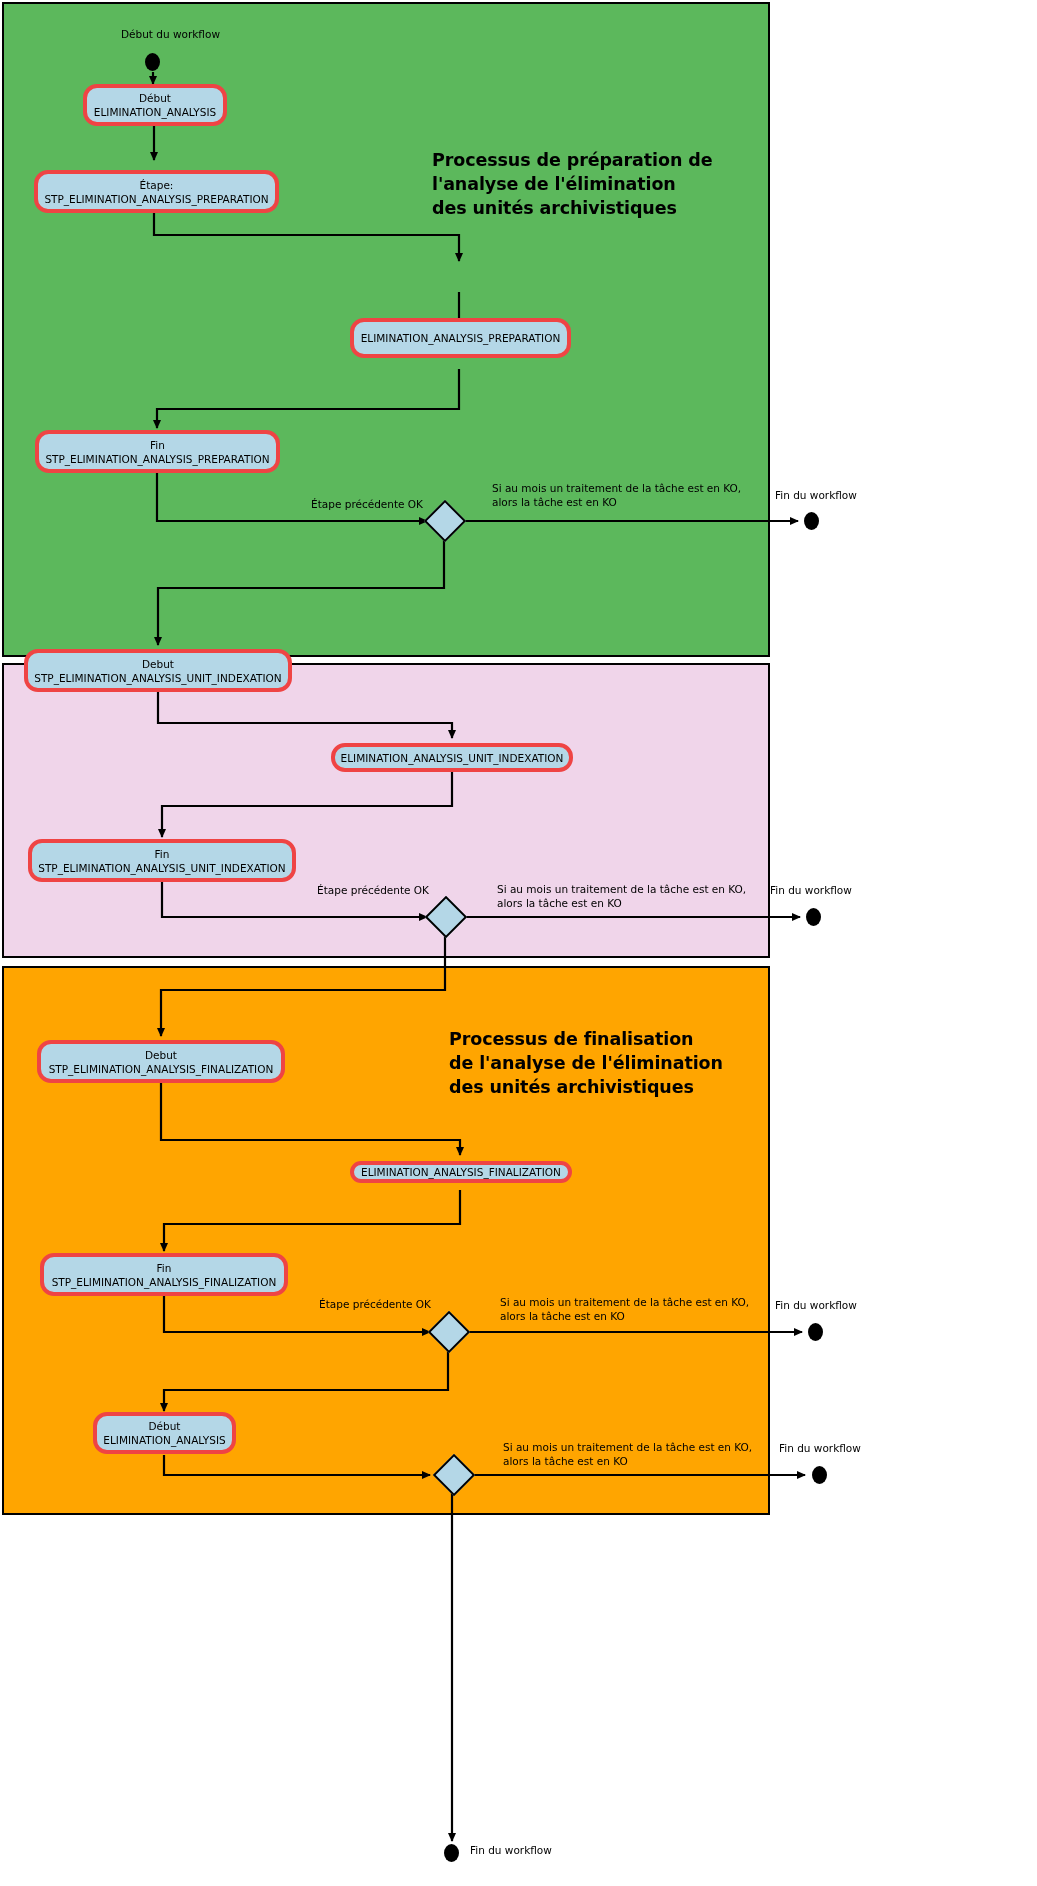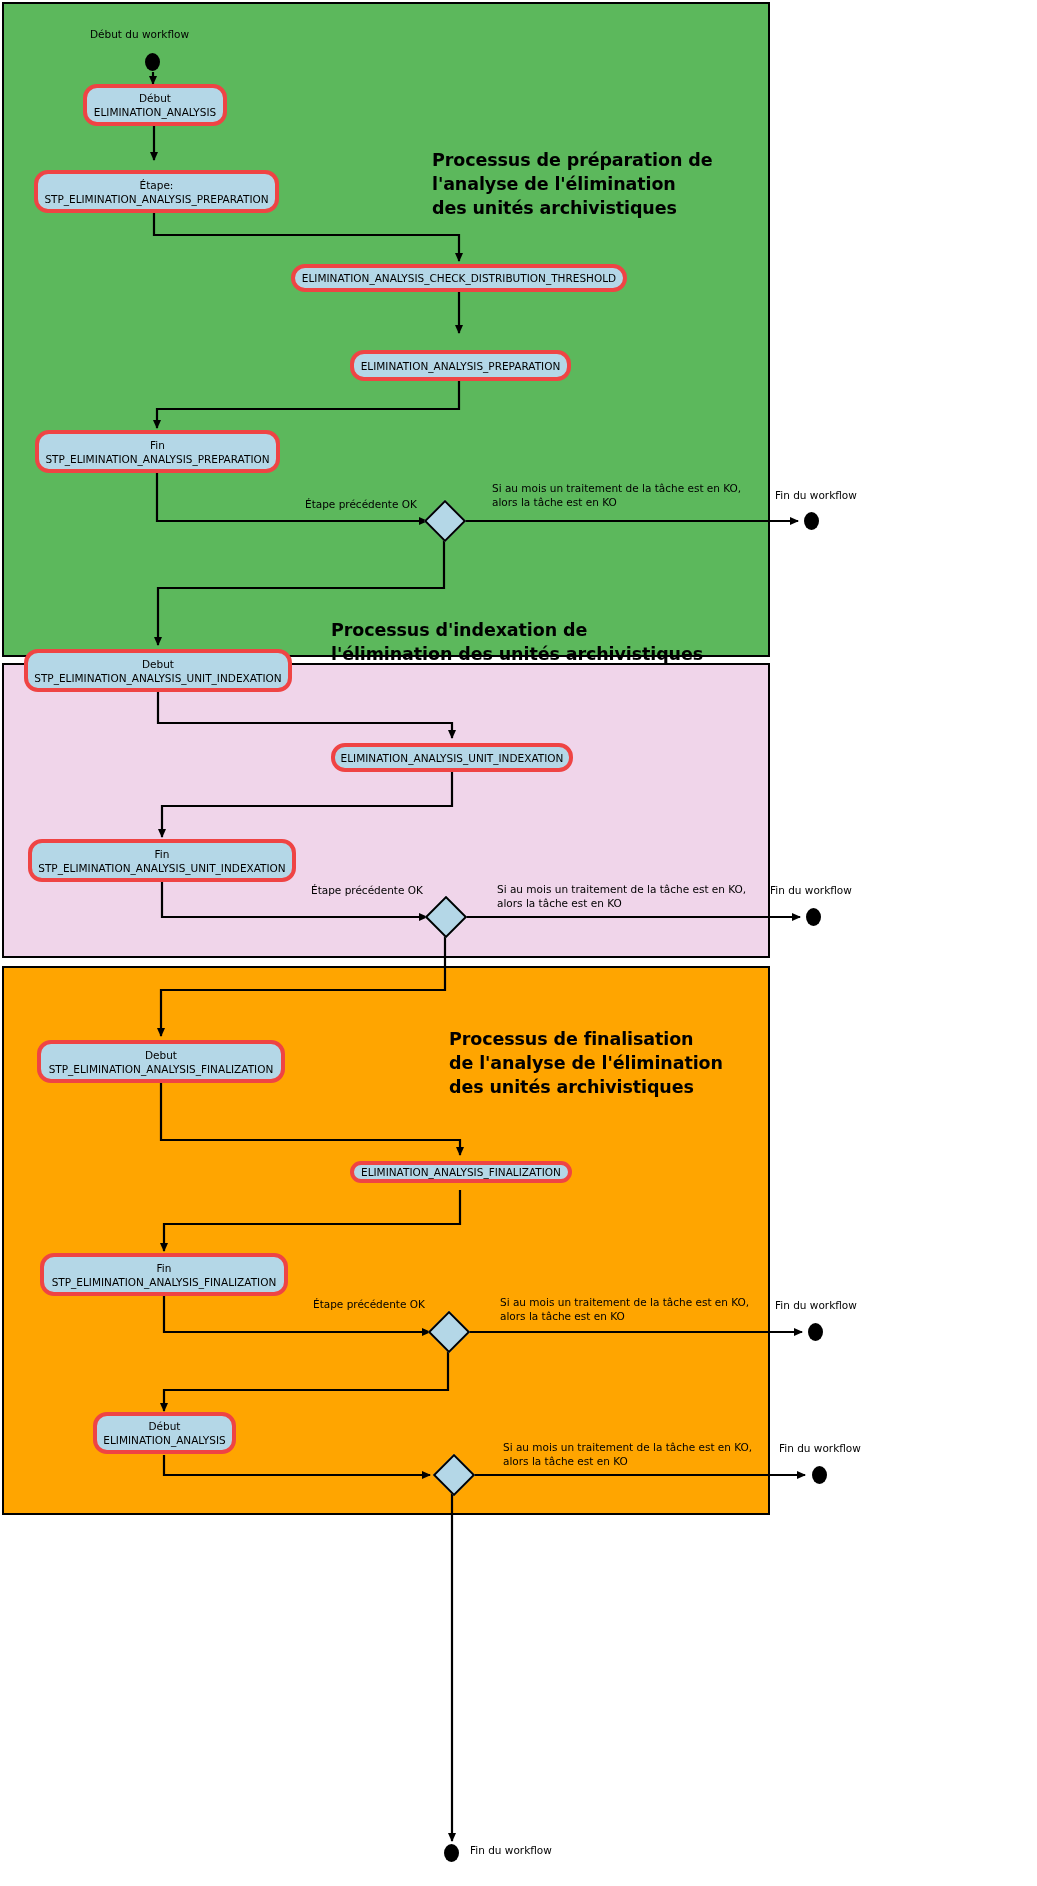--- a/index.html
+++ b/index.html
@@ -83,36 +83,34 @@
   }
   .edge-label {
     position: absolute;
     font-family: "DejaVu Sans", sans-serif;
     font-size: 10.5px;
     line-height: 14px;
     color: #000000;
     white-space: pre-line;
   }
   .lbl-right { text-align: left; }
-  .lbl-center { text-align: left; }
+  .lbl-center { text-align: right; }
 </style>
 </head>
 <body>
 
 <div id="canvas">
 
   <div class="swimlane" style="left:2px; top:2px; width:768px; height:655px; background:#5cb85c;"></div>
   <div class="swimlane" style="left:2px; top:663px; width:768px; height:295px; background:#f0d5ea;"></div>
   <div class="swimlane" style="left:2px; top:966px; width:768px; height:549px; background:#ffa500;"></div>
 
   <div class="lane-title" style="left:432px; top:104px; width:330px;margin-top:44px;">Processus de préparation de
 l'analyse de l'élimination
 des unités archivistiques</div>
-  <div class="lane-title" style="left:331px; top:618px; width:430px;">Processus d'indexation de
-l'élimination des unités archivistiques</div>
   <div class="lane-title" style="left:449px; top:1027px; width:320px;">Processus de finalisation
 de l'analyse de l'élimination
 des unités archivistiques</div>
 
   <svg class="layer" viewBox="0 0 1037 1886">
     <defs>
       <marker id="arw" markerWidth="10" markerHeight="10" refX="8" refY="4" orient="auto" markerUnits="userSpaceOnUse">
         <path d="M0,0 L9,4 L0,8 z" fill="#000000"></path>
       </marker>
     </defs>
@@ -152,25 +150,22 @@
   <div class="node" style="left:83px; top:84px; width:144px; height:42px;">
     <span class="l1">Début</span>
     <span class="l2">ELIMINATION_ANALYSIS</span>
   </div>
 
   <div class="node" style="left:34px; top:170px; width:245px; height:43px;">
     <span class="l1">Étape:</span>
     <span class="l2">STP_ELIMINATION_ANALYSIS_PREPARATION</span>
   </div>
 
-  <div class="node" style="left:291px; top:264px; width:336px; height:28px;">
-    <span class="l1">ELIMINATION_ANALYSIS_CHECK_DISTRIBUTION_THRESHOLD</span>
-  </div>
-
-  <div class="node" style="left:350px; top:350px; width:221px; height:31px;">
+
+  <div class="node" style="left:350px; top:318px; width:221px; height:40px;">
     <span class="l1">ELIMINATION_ANALYSIS_PREPARATION</span>
   </div>
 
   <div class="node" style="left:35px; top:430px; width:245px; height:43px;">
     <span class="l1">Fin</span>
     <span class="l2">STP_ELIMINATION_ANALYSIS_PREPARATION</span>
   </div>
 
   <div class="diamond" style="left:430px; top:506px;"></div>
 

